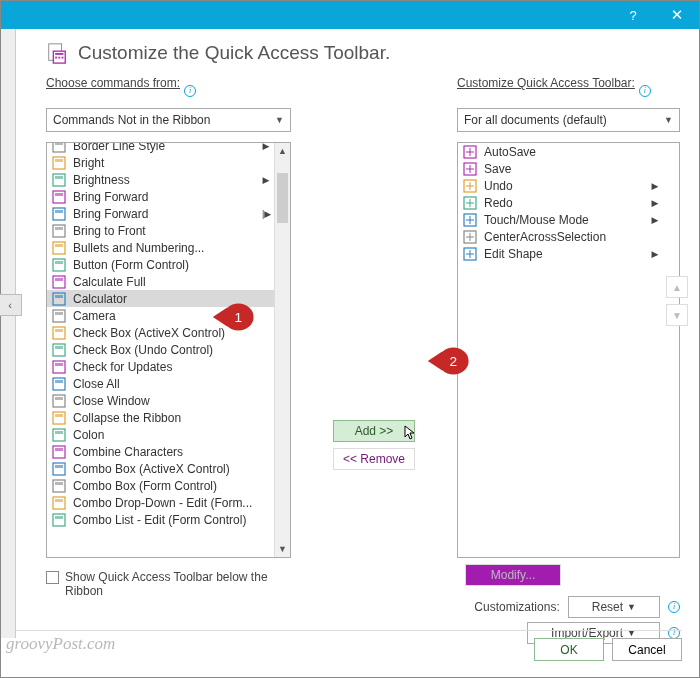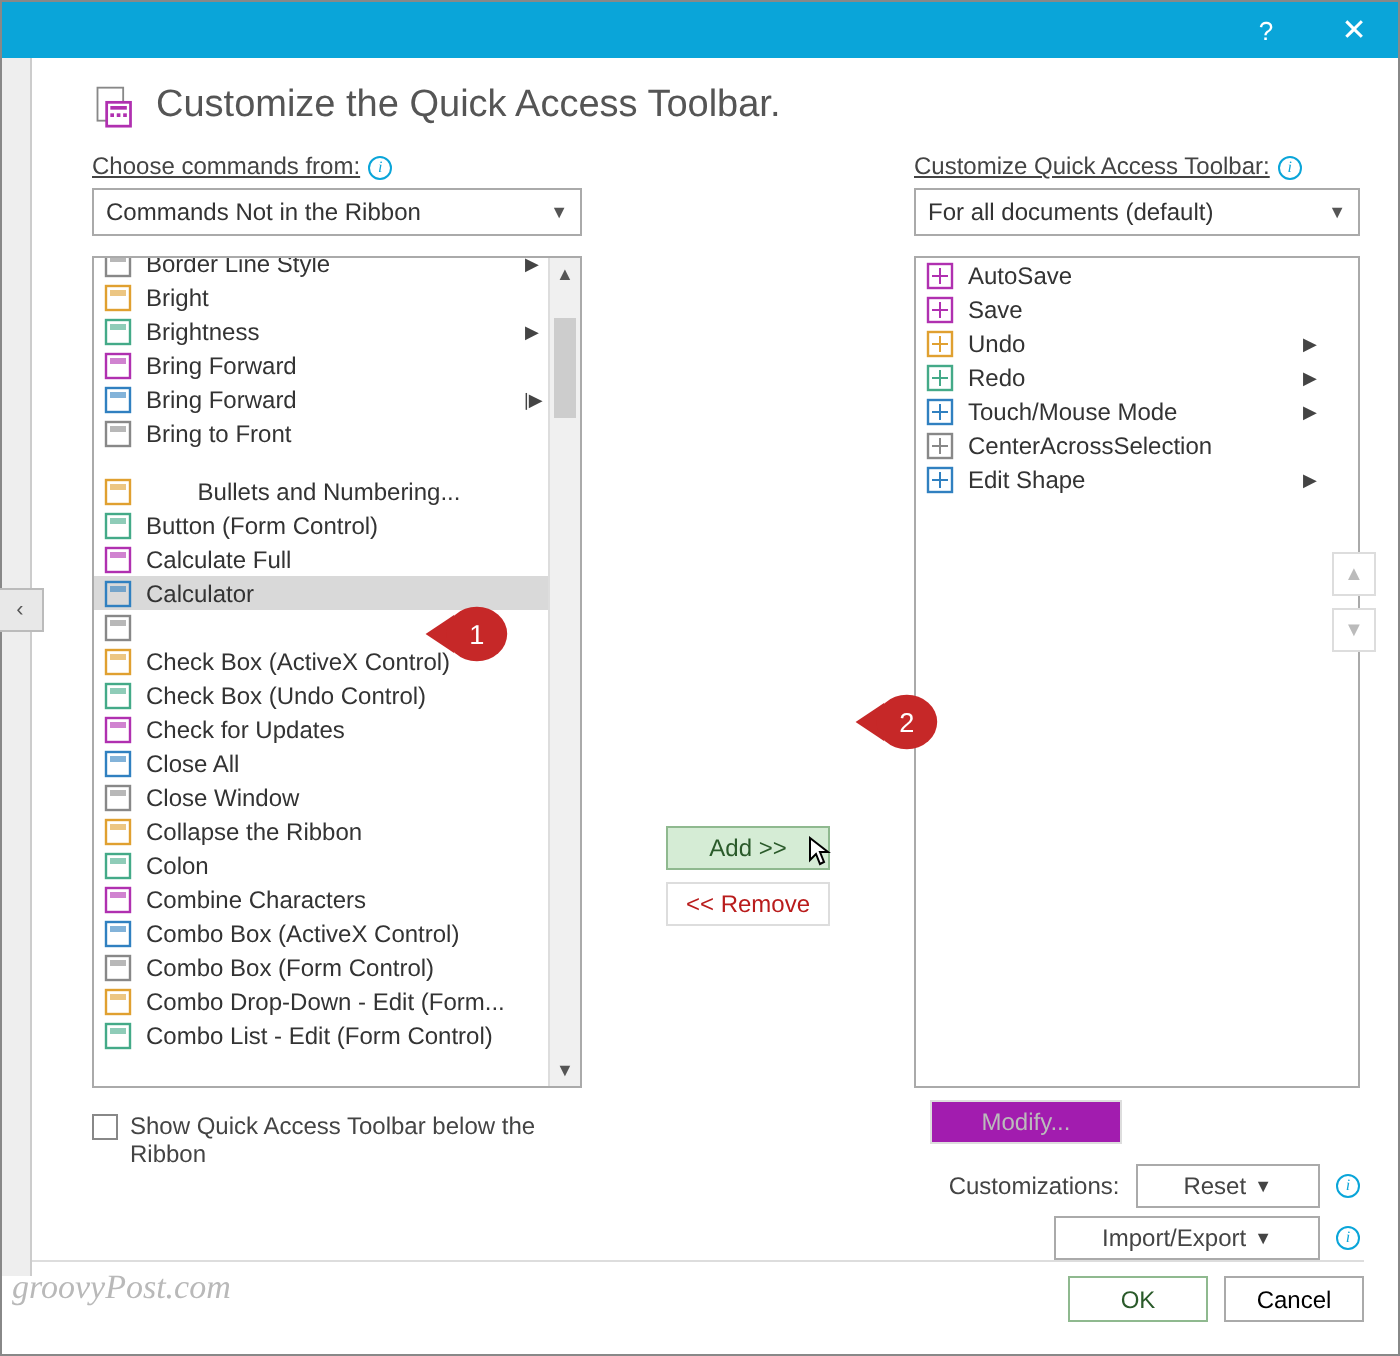--- a/index.html
+++ b/index.html
@@ -11,40 +11,40 @@
   .thin-col { position:absolute; top:29px; left:1px; width:15px; bottom:40px; border-right:1px solid #ccc; background:#eee; }
   .thin-col .pager { position:absolute; top:265px; left:-3px; width:24px; height:22px; background:#e8e8e8; border:1px solid #bbb; display:flex; align-items:center; justify-content:center; font-size:11px; color:#555;}
   .panel { position:absolute; top:42px; left:46px; right:20px; bottom:58px; background:#fff; }
   .heading { display:flex; align-items:center; gap:10px; font-size:19px; color:#555; margin-bottom:12px;}
   .heading-icon { width:22px; height:22px; position:relative; }
   .heading-icon svg { width:22px; height:22px; }
   .cols { display:flex; gap:40px; }
   .col-left { width:245px; }
   .col-mid { width:86px; display:flex; flex-direction:column; align-items:center; justify-content:center; padding-top:170px; gap:6px;}
   .col-right { flex:1; }
-  .lbl { font-size:12px; color:#444; margin-bottom:2px; }
+  .lbl { font-size:12px; color:#444; margin-bottom:16px; }
   .lbl-row { display:flex; align-items:center; gap:4px; }
   .info-icon { width:12px; height:12px; border:1px solid #0aa5d9; border-radius:50%; display:inline-flex; align-items:center; justify-content:center; font-size:8px; color:#0aa5d9; font-style:italic; font-family:Georgia,serif; line-height:1;}
   .combo { width:100%; height:24px; border:1px solid #aaa; background:#fff; display:flex; align-items:center; justify-content:space-between; padding:0 6px; font-size:12px; color:#333; margin-top:2px; margin-bottom:10px;}
   .combo .caret { font-size:9px; color:#555; }
   .listbox { width:100%; border:1px solid #aaa; position:relative; overflow:hidden; }
   .listbox.left { height:416px; }
   .listbox.right { height:416px; }
   .listbox .scrollbar { position:absolute; top:0; right:0; width:16px; bottom:0; background:#f0f0f0; border-left:1px solid #ddd; }
   .scrollbar .arrow { height:16px; display:flex; align-items:center; justify-content:center; font-size:9px; color:#555; background:#f0f0f0;}
   .scrollbar .thumb { position:absolute; left:2px; right:2px; background:#cdcdcd; }
   .list-items { position:absolute; top:0; left:0; right:16px; bottom:0; overflow:hidden; }
   .item { height:17px; display:flex; align-items:center; gap:6px; padding:0 4px; font-size:12px; color:#333; white-space:nowrap;}
   .item .ico { width:16px; height:16px; display:flex; align-items:center; justify-content:center; flex-shrink:0;}
   .item .txt { flex:1; overflow:hidden; text-overflow:ellipsis; }
   .item .sub { width:8px; text-align:center; font-size:9px; color:#444;}
   .item.selected { background:#d9d9d9; }
   .mid-btn { width:82px; height:22px; border:1px solid #8fb98f; font-size:12px; display:flex; align-items:center; justify-content:center; color:#444; position:relative;}
   .mid-btn.add { background:#d5ecd5; color:#2a5a2a;}
-  .mid-btn.remove { background:#fff; color:#b91c1c; border-color:#ddd;}
+  .mid-btn.remove { background:#fff; color:#701a75; border-color:#ddd;}
   .cursor { position:absolute; right:-4px; top:4px; font-size:14px; pointer-events:none; color:#000;}
   .modify-btn { width:96px; height:22px; border:1px solid #ddd; background:#a21caf; color:#bbb; font-size:12px; display:flex; align-items:center; justify-content:center; margin-left:8px; margin-top:6px;}
   .cust-row { display:flex; align-items:center; gap:8px; font-size:12px; color:#444; margin-top:10px; justify-content:flex-end;}
   .cust-row .cbtn { height:22px; border:1px solid #aaa; background:#fff; padding:0 23px; display:flex; align-items:center; gap:4px; font-size:12px;}
   .cust-row .cbtn .caret{font-size:9px;}
   .right-buttons { position:absolute; right:-8px; top:200px; display:flex; flex-direction:column; gap:6px;}
   .right-buttons .rb { width:22px; height:22px; border:1px solid #ddd; display:flex; align-items:center; justify-content:center; font-size:10px; color:#bbb; background:#fff;}
   .show-chk { display:flex; align-items:flex-start; gap:6px; font-size:12px; color:#444; margin-top:12px; width:240px;}
   .show-chk .box { width:13px; height:13px; border:1px solid #888; background:#fff; flex-shrink:0; margin-top:1px;}
   .watermark { position:absolute; left:6px; bottom:24px; font-size:17px; color:#b9b9b9; font-style:italic; font-family:Georgia,serif; }
@@ -150,21 +150,21 @@
             <div class="item" style="margin-top: 0px;">
               <span class="ico">
                 <svg width="16" height="16" viewBox="0 0 16 16">
                   <rect x="2" y="2" width="12" height="12" fill="none" stroke="#888" stroke-width="1.2"></rect>
                   <rect x="4" y="4" width="8" height="3" fill="#888" opacity="0.6"></rect>
                 </svg>
               </span>
               <span class="txt">Bring to Front</span>
               <span class="sub"></span>
             </div>
-            <div class="item" style="margin-top: 12px; text-align: center;">
+            <div class="item" style="margin-top: 0px;">
               <span class="ico">
                 <svg width="16" height="16" viewBox="0 0 16 16">
                   <rect x="2" y="2" width="12" height="12" fill="none" stroke="#e0a030" stroke-width="1.2"></rect>
                   <rect x="4" y="4" width="8" height="3" fill="#e0a030" opacity="0.6"></rect>
                 </svg>
               </span>
               <span class="txt">Bullets and Numbering...</span>
               <span class="sub"></span>
             </div>
             <div class="item" style="margin-top: 0px;">
@@ -197,20 +197,21 @@
               <span class="txt">Calculator</span>
               <span class="sub"></span>
             </div>
             <div class="item" style="margin-top: 0px;">
               <span class="ico">
                 <svg width="16" height="16" viewBox="0 0 16 16">
                   <rect x="2" y="2" width="12" height="12" fill="none" stroke="#888" stroke-width="1.2"></rect>
                   <rect x="4" y="4" width="8" height="3" fill="#888" opacity="0.6"></rect>
                 </svg>
               </span>
+              <span class="txt">Camera</span>
               <span class="sub"></span>
             </div>
             <div class="item" style="margin-top: 0px;">
               <span class="ico">
                 <svg width="16" height="16" viewBox="0 0 16 16">
                   <rect x="2" y="2" width="12" height="12" fill="none" stroke="#e0a030" stroke-width="1.2"></rect>
                   <rect x="4" y="4" width="8" height="3" fill="#e0a030" opacity="0.6"></rect>
                 </svg>
               </span>
               <span class="txt">Check Box (ActiveX Control)</span>

